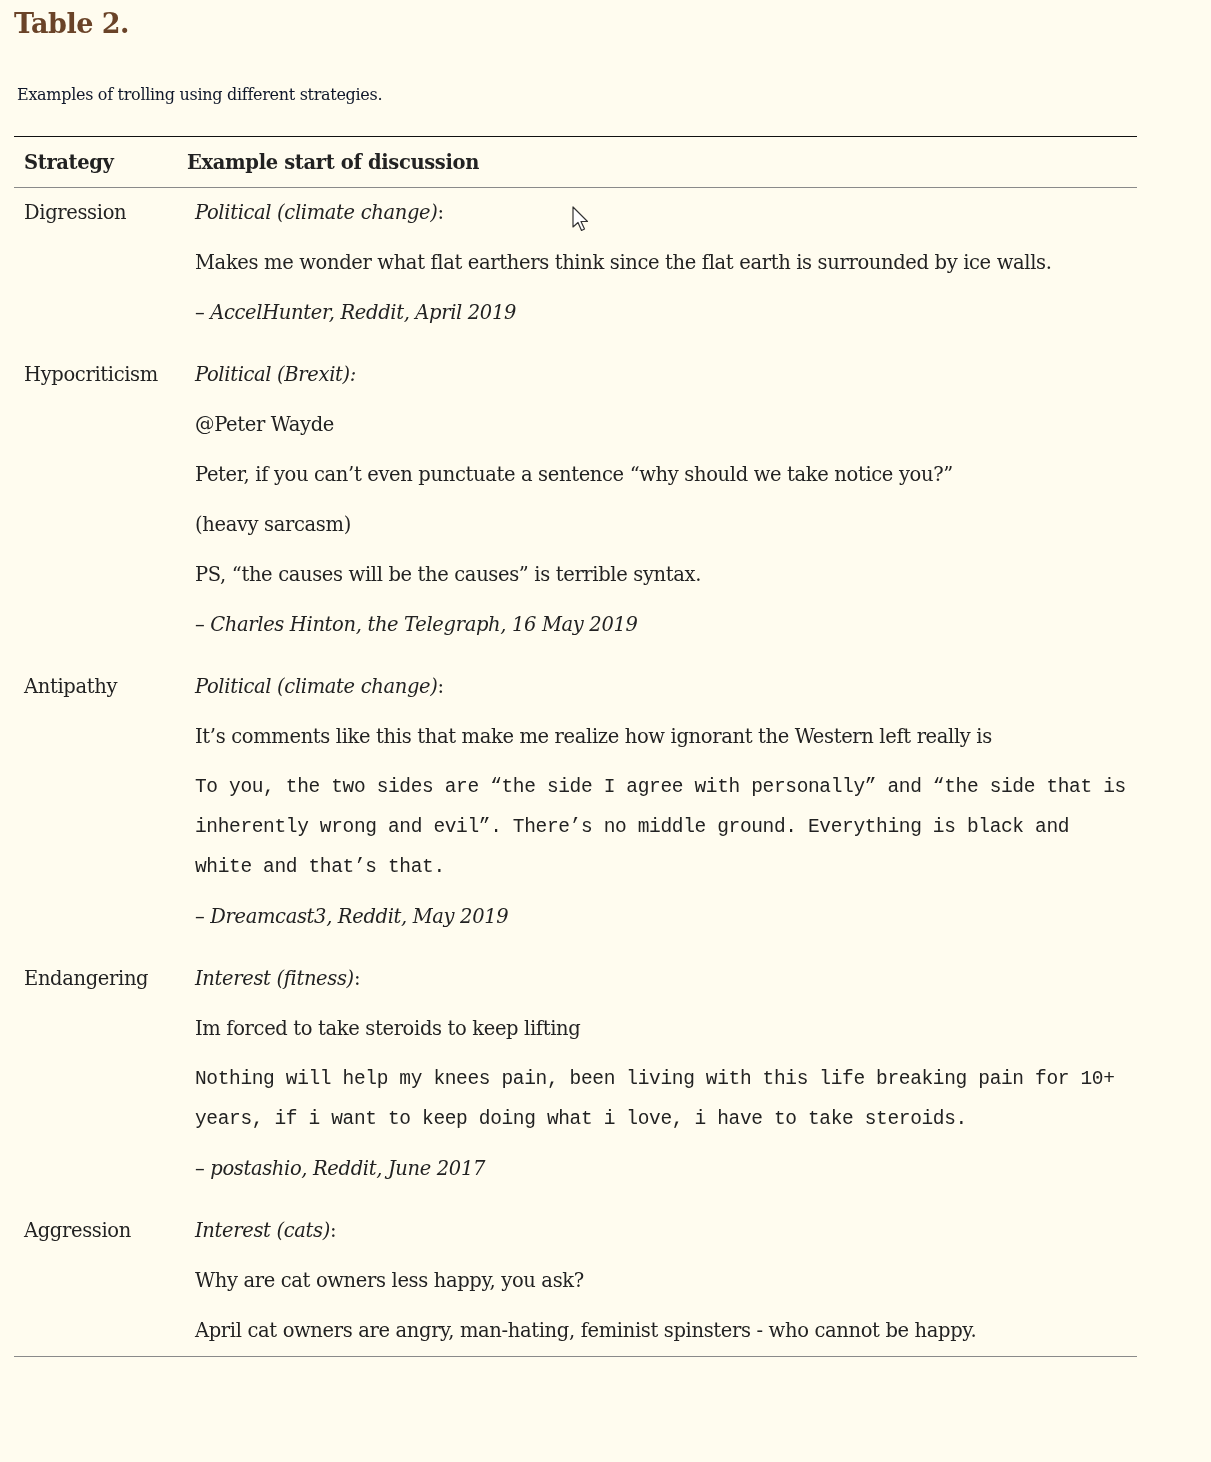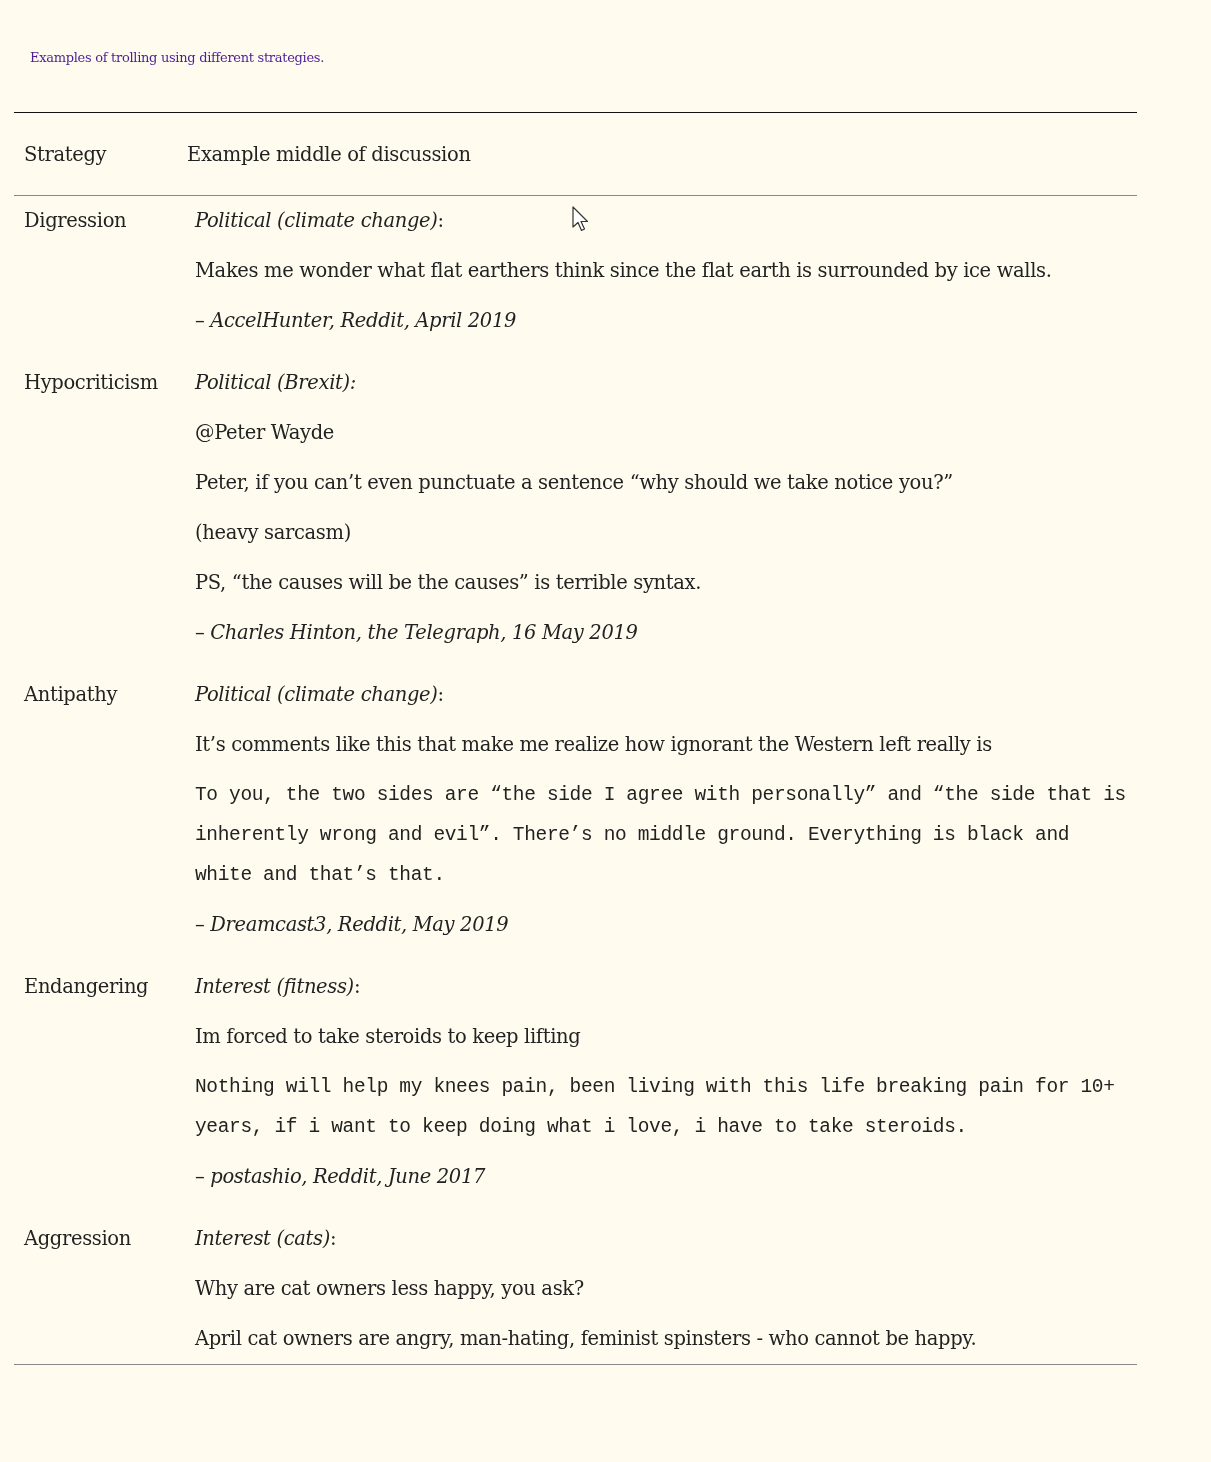--- a/index.html
+++ b/index.html
@@ -25,45 +25,45 @@
       font-family: "DejaVu Serif", serif;
       font-size: 27px;
       color: #6a4328;
       margin: 0;
       padding-top: 6px;
       height: 44px;
       line-height: 36px;
       letter-spacing: -0.5px;
     }
     .table-caption {
-      font-size: 13px;
-      color: #4c1d95;
-      margin: 16px;
+      font-size: 16px;
+      color: #0f172a;
+      margin: 3px;
       padding-top: 28px;
       height: 52px;
       line-height: 28px;
       letter-spacing: -0.3px;
     }
     table {
       border-collapse: collapse;
       width: 1123px;
       font-size: 19.5px;
       letter-spacing: -0.35px;
     }
     thead tr {
       border-top: 1.5px solid #111111;
       border-bottom: 1.5px solid #8a8a8a;
     }
     tbody tr.last {
       border-bottom: 1.5px solid #8a8a8a;
     }
     th {
       text-align: left;
-      font-weight: normal;
-      padding: 16px 10px;
+      font-weight: bold;
+      padding: 0 10px;
       height: 50px;
       vertical-align: middle;
       color: #222222;
     }
     td {
       vertical-align: top;
       padding: 0 10px;
     }
     td.strategy {
       width: 143px;
@@ -95,27 +95,28 @@
       left: 572px;
       top: 206px;
       width: 20px;
       height: 28px;
     }
   </style>
 </head>
 <body>
 
 <div class="wrap">
+  <h2 class="table-title">Table 2.</h2>
   <p class="table-caption">Examples of trolling using different strategies.</p>
 
   <table>
     <thead>
       <tr>
         <th>Strategy</th>
-        <th>Example middle of discussion</th>
+        <th>Example start of discussion</th>
       </tr>
     </thead>
     <tbody>
 
       <tr>
         <td class="strategy">Digression</td>
         <td class="examples">
           <div class="line"><span class="category">Political (climate change)</span><span>:</span></div>
           <div class="line">Makes me wonder what flat earthers think since the flat earth is surrounded by ice walls.</div>
           <div class="line"><span class="dash">– </span><span class="attribution">AccelHunter, Reddit, April 2019</span></div>

